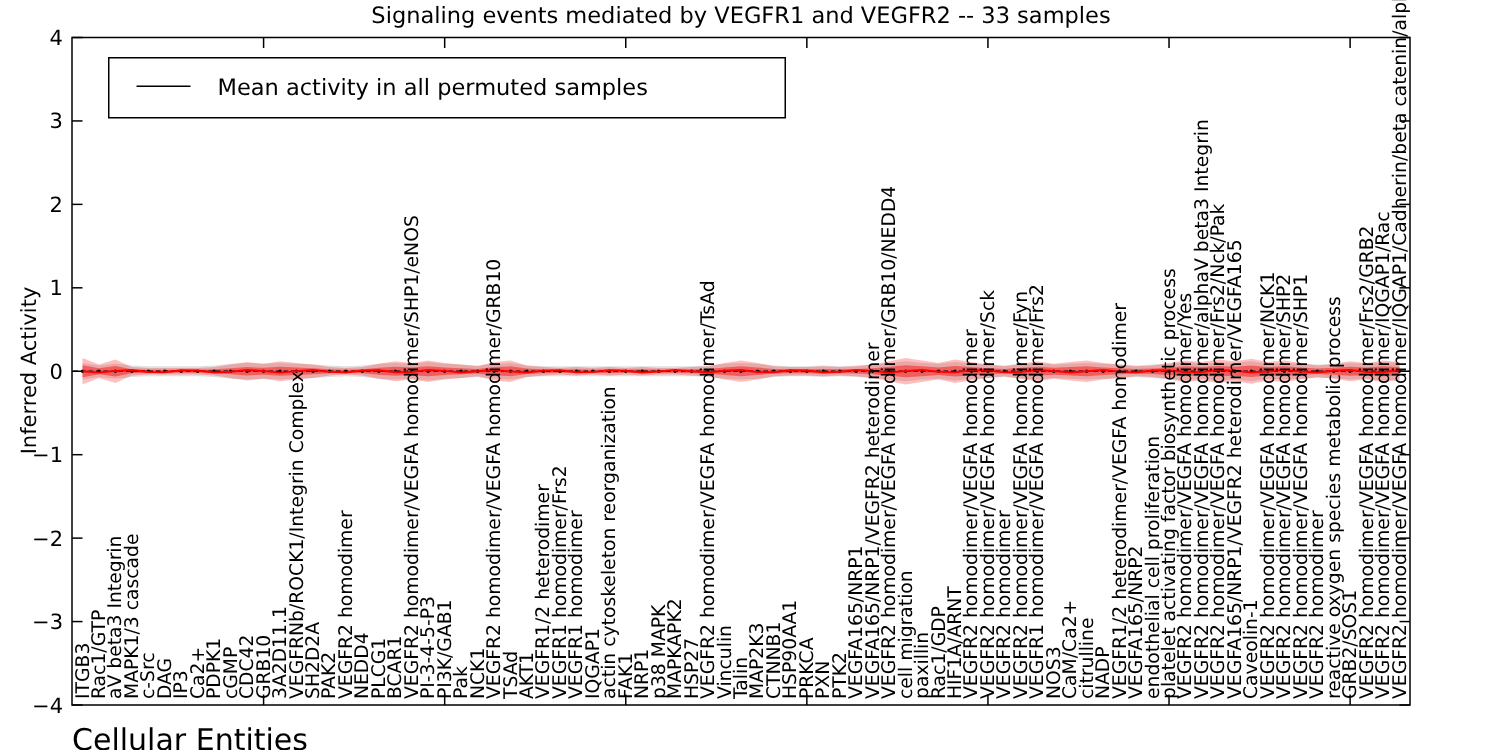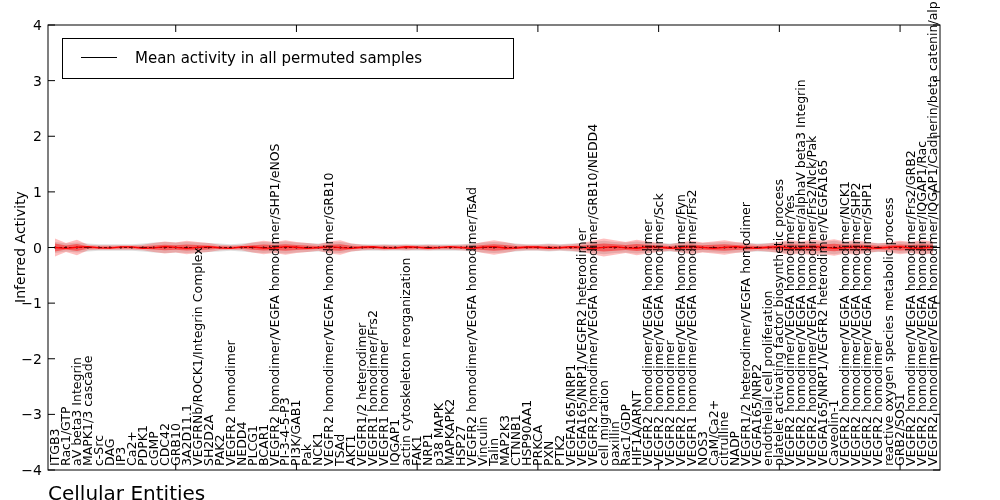--- a/index.html
+++ b/index.html
@@ -5,21 +5,21 @@
   html,body{margin:0;padding:0;background:#ffffff;}
   #figure{position:relative;width:1000px;height:500px;background:#ffffff;
           font-family:"DejaVu Sans","Liberation Sans",sans-serif;overflow:hidden;}
   #chart-svg{position:absolute;left:0;top:0;}
   .fig-title{position:absolute;left:48px;top:1px;width:892px;text-align:center;
              font-size:15px;color:#000;}
   .xlabel{position:absolute;left:48px;top:481px;width:892px;
           font-size:20px;color:#000;}
   .ylabel{position:absolute;left:-60px;top:239px;width:160px;text-align:center;
           font-size:14px;color:#000;transform:rotate(-90deg);}
-  .legend{position:absolute;left:62px;top:38px;width:452px;background:#fff;
+  .legend{position:absolute;left:72px;top:38px;width:452px;background:#fff;
           border:1.5px solid #000;padding:6px 10px 8px 10px;box-sizing:border-box;}
   .legend-row{display:flex;align-items:center;height:25px;}
   .legend-swatch{width:36px;height:0;border-top:1.6px solid #000;margin:0 18px 0 8px;}
   .legend-label{font-size:15px;color:#000;white-space:nowrap;}
 </style>
 </head>
 <body>
 
 <div id="figure">
   <svg id="chart-svg" width="1000" height="500">
@@ -226,20 +226,21 @@
       <line x1="48" y1="358.75" x2="55" y2="358.75" stroke="#000" stroke-width="1"></line>
       <line x1="940" y1="358.75" x2="933" y2="358.75" stroke="#000" stroke-width="1"></line>
       <text x="42" y="363.75" font-size="14" text-anchor="end" font-family="DejaVu Sans, Liberation Sans, sans-serif" fill="#000">−2</text>
       <line x1="48" y1="414.375" x2="55" y2="414.375" stroke="#000" stroke-width="1"></line>
       <line x1="940" y1="414.375" x2="933" y2="414.375" stroke="#000" stroke-width="1"></line>
       <text x="42" y="419.375" font-size="14" text-anchor="end" font-family="DejaVu Sans, Liberation Sans, sans-serif" fill="#000">−3</text>
       <line x1="48" y1="470" x2="55" y2="470" stroke="#000" stroke-width="1"></line>
       <line x1="940" y1="470" x2="933" y2="470" stroke="#000" stroke-width="1"></line>
       <text x="42" y="475" font-size="14" text-anchor="end" font-family="DejaVu Sans, Liberation Sans, sans-serif" fill="#000">−4</text>
     </svg>
+  <div class="fig-title">Signaling events mediated by VEGFR1 and VEGFR2 -- 33 samples</div>
   <div class="ylabel">Inferred Activity</div>
   <div class="xlabel">Cellular Entities</div>
   <div class="legend">
     <div class="legend-row">
       <span class="legend-swatch" style="border-top-color: rgb(0, 0, 0);"></span>
       <span class="legend-label">Mean activity in all permuted samples</span>
     </div>
   </div>
 </div>
 

